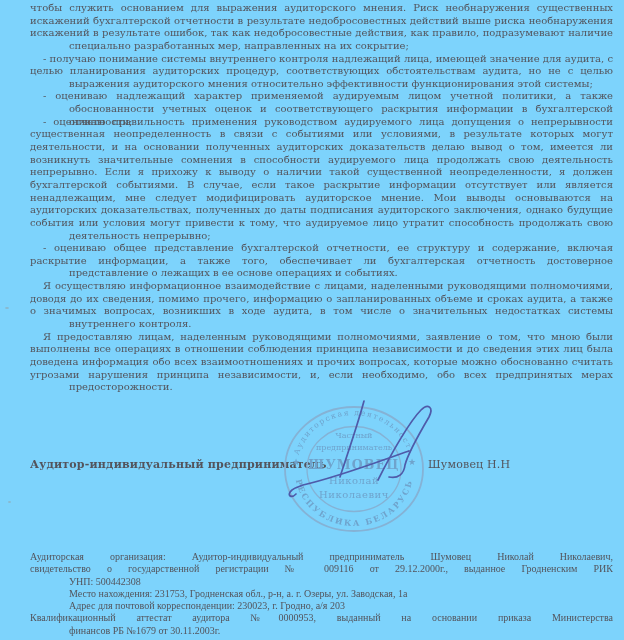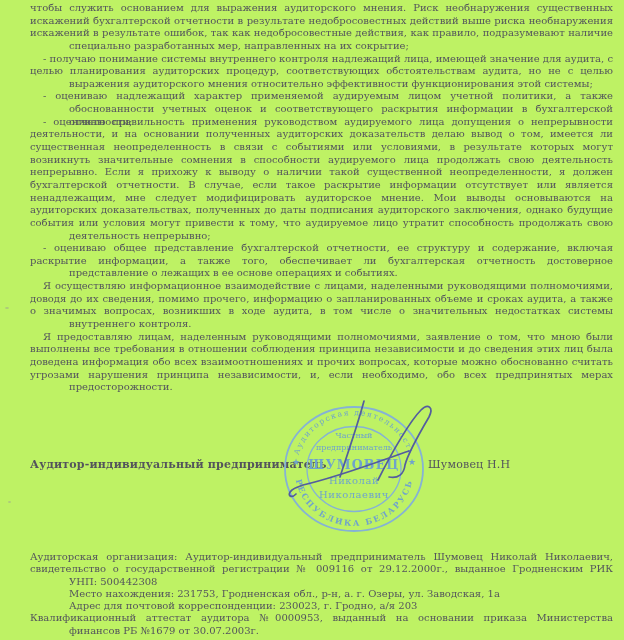--- a/index.html
+++ b/index.html
@@ -19,21 +19,21 @@
     height:12.65px; line-height:12.65px;
     text-align:justify; text-align-last:justify;
     white-space:normal; overflow:visible;
   }
   .footer-text {
     position:absolute; left:30px; top:551px; width:583px;
     font-size:10px;
   }
   .footer-text .line {
     height:12.25px; line-height:12.25px;
-    text-align:justify; text-align-last:justify;
+    text-align:justify; text-align-last:justify;font-family:Liberation Serif, serif;
   }
   .line.indent { text-indent:13px; }
   .line.last { text-align-last:left;margin-left:39px; }
   .sig-label {
     position:absolute; left:30px; top:458px;
     font-size:11px; letter-spacing:0.2px;font-weight:bold;
   }
   .sig-name {
     position:absolute; left:428px; top:458px;
     font-size:11px; letter-spacing:0.2px;
@@ -46,51 +46,51 @@
   .center-lg { font-size:12.5px; font-weight:bold; letter-spacing:1.2px; }
   .center-md { font-size:10px; letter-spacing:0.5px; }
   .star-glyph { font-size:9px; }
   .speck { position:absolute; border-radius:50%; background:#9a9a96; opacity:0.45; }
   .speck-1 { left:5px; top:307px; width:4px; height:2px; }
   .speck-2 { left:8px; top:501px; width:3px; height:2px; }
 </style>
 </head>
 <body>
 
-<div class="page" style="background: #bef264; color: rgb(83, 84, 92);">
+<div class="page" style="background: #7dd3fc; color: rgb(83, 84, 92);">
 
   <div class="body-text">
       <div class="line">чтобы служить основанием для выражения аудиторского мнения. Риск необнаружения существенных</div>
       <div class="line">искажений бухгалтерской отчетности в результате недобросовестных действий выше риска необнаружения</div>
       <div class="line">искажений в результате ошибок, так как недобросовестные действия, как правило, подразумевают наличие</div>
       <div class="line last">специально разработанных мер, направленных на их сокрытие;</div>
       <div class="line indent">- получаю понимание системы внутреннего контроля надлежащий лица, имеющей значение для аудита, с</div>
       <div class="line">целью планирования аудиторских процедур, соответствующих обстоятельствам аудита, но не с целью</div>
       <div class="line last">выражения аудиторского мнения относительно эффективности функционирования этой системы;</div>
       <div class="line indent">- оцениваю надлежащий характер применяемой аудируемым лицом учетной политики, а также</div>
       <div class="line last">обоснованности учетных оценок и соответствующего раскрытия информации в бухгалтерской отчетности;</div>
       <div class="line indent">- оцениваю правильность применения руководством аудируемого лица допущения о непрерывности</div>
+      <div class="line">существенная неопределенность в связи с событиями или условиями, в результате которых могут</div>
       <div class="line">деятельности, и на основании полученных аудиторских доказательств делаю вывод о том, имеется ли</div>
-      <div class="line">существенная неопределенность в связи с событиями или условиями, в результате которых могут</div>
       <div class="line">возникнуть значительные сомнения в способности аудируемого лица продолжать свою деятельность</div>
       <div class="line">непрерывно. Если я прихожу к выводу о наличии такой существенной неопределенности, я должен</div>
-      <div class="line">бухгалтерской отчетности. В случае, если такое раскрытие информации отсутствует или является</div>
+      <div class="line">бухгалтерской событиями. В случае, если такое раскрытие информации отсутствует или является</div>
       <div class="line">ненадлежащим, мне следует модифицировать аудиторское мнение. Мои выводы основываются на</div>
       <div class="line">аудиторских доказательствах, полученных до даты подписания аудиторского заключения, однако будущие</div>
       <div class="line">события или условия могут привести к тому, что аудируемое лицо утратит способность продолжать свою</div>
       <div class="line last">деятельность непрерывно;</div>
       <div class="line indent">- оцениваю общее представление бухгалтерской отчетности, ее структуру и содержание, включая</div>
       <div class="line">раскрытие информации, а также того, обеспечивает ли бухгалтерская отчетность достоверное</div>
       <div class="line last">представление о лежащих в ее основе операциях и событиях.</div>
       <div class="line indent">Я осуществляю информационное взаимодействие с лицами, наделенными руководящими полномочиями,</div>
       <div class="line">доводя до их сведения, помимо прочего, информацию о запланированных объеме и сроках аудита, а также</div>
       <div class="line">о значимых вопросах, возникших в ходе аудита, в том числе о значительных недостатках системы</div>
       <div class="line last">внутреннего контроля.</div>
       <div class="line indent">Я предоставляю лицам, наделенным руководящими полномочиями, заявление о том, что мною были</div>
-      <div class="line">выполнены все требования в отношении соблюдения принципа независимости и до сведения этих лиц была</div>
+      <div class="line">выполнены все операциях в отношении соблюдения принципа независимости и до сведения этих лиц была</div>
       <div class="line">доведена информация обо всех взаимоотношениях и прочих вопросах, которые можно обоснованно считать</div>
       <div class="line">угрозами нарушения принципа независимости, и, если необходимо, обо всех предпринятых мерах</div>
       <div class="line last">предосторожности.</div>
     </div>
 
   <div class="speck speck-1"></div>
   <div class="speck speck-2"></div>
 
   <div class="sig-label">Аудитор-индивидуальный предприниматель</div>
   <div class="sig-name">Шумовец Н.Н</div>
@@ -125,16 +125,16 @@
     </g>
   </svg>
 
   <div class="footer-text">
       <div class="line">Аудиторская организация: Аудитор-индивидуальный предприниматель Шумовец Николай Николаевич,</div>
       <div class="line">свидетельство о государственной регистрации № 009116 от 29.12.2000г., выданное Гродненским РИК</div>
       <div class="line last">УНП: 500442308</div>
       <div class="line last">Место нахождения: 231753, Гродненская обл., р-н, а. г. Озеры, ул. Заводская, 1а</div>
       <div class="line last">Адрес для почтовой корреспонденции: 230023, г. Гродно, а/я 203</div>
       <div class="line">Квалификационный аттестат аудитора №0000953, выданный на основании приказа Министерства</div>
-      <div class="line last">финансов РБ №1679 от 30.07.2003г.</div>
+      <div class="line last">финансов РБ №1679 от 30.11.2003г.</div>
     </div>
 
 </div>
 
 </body></html>

